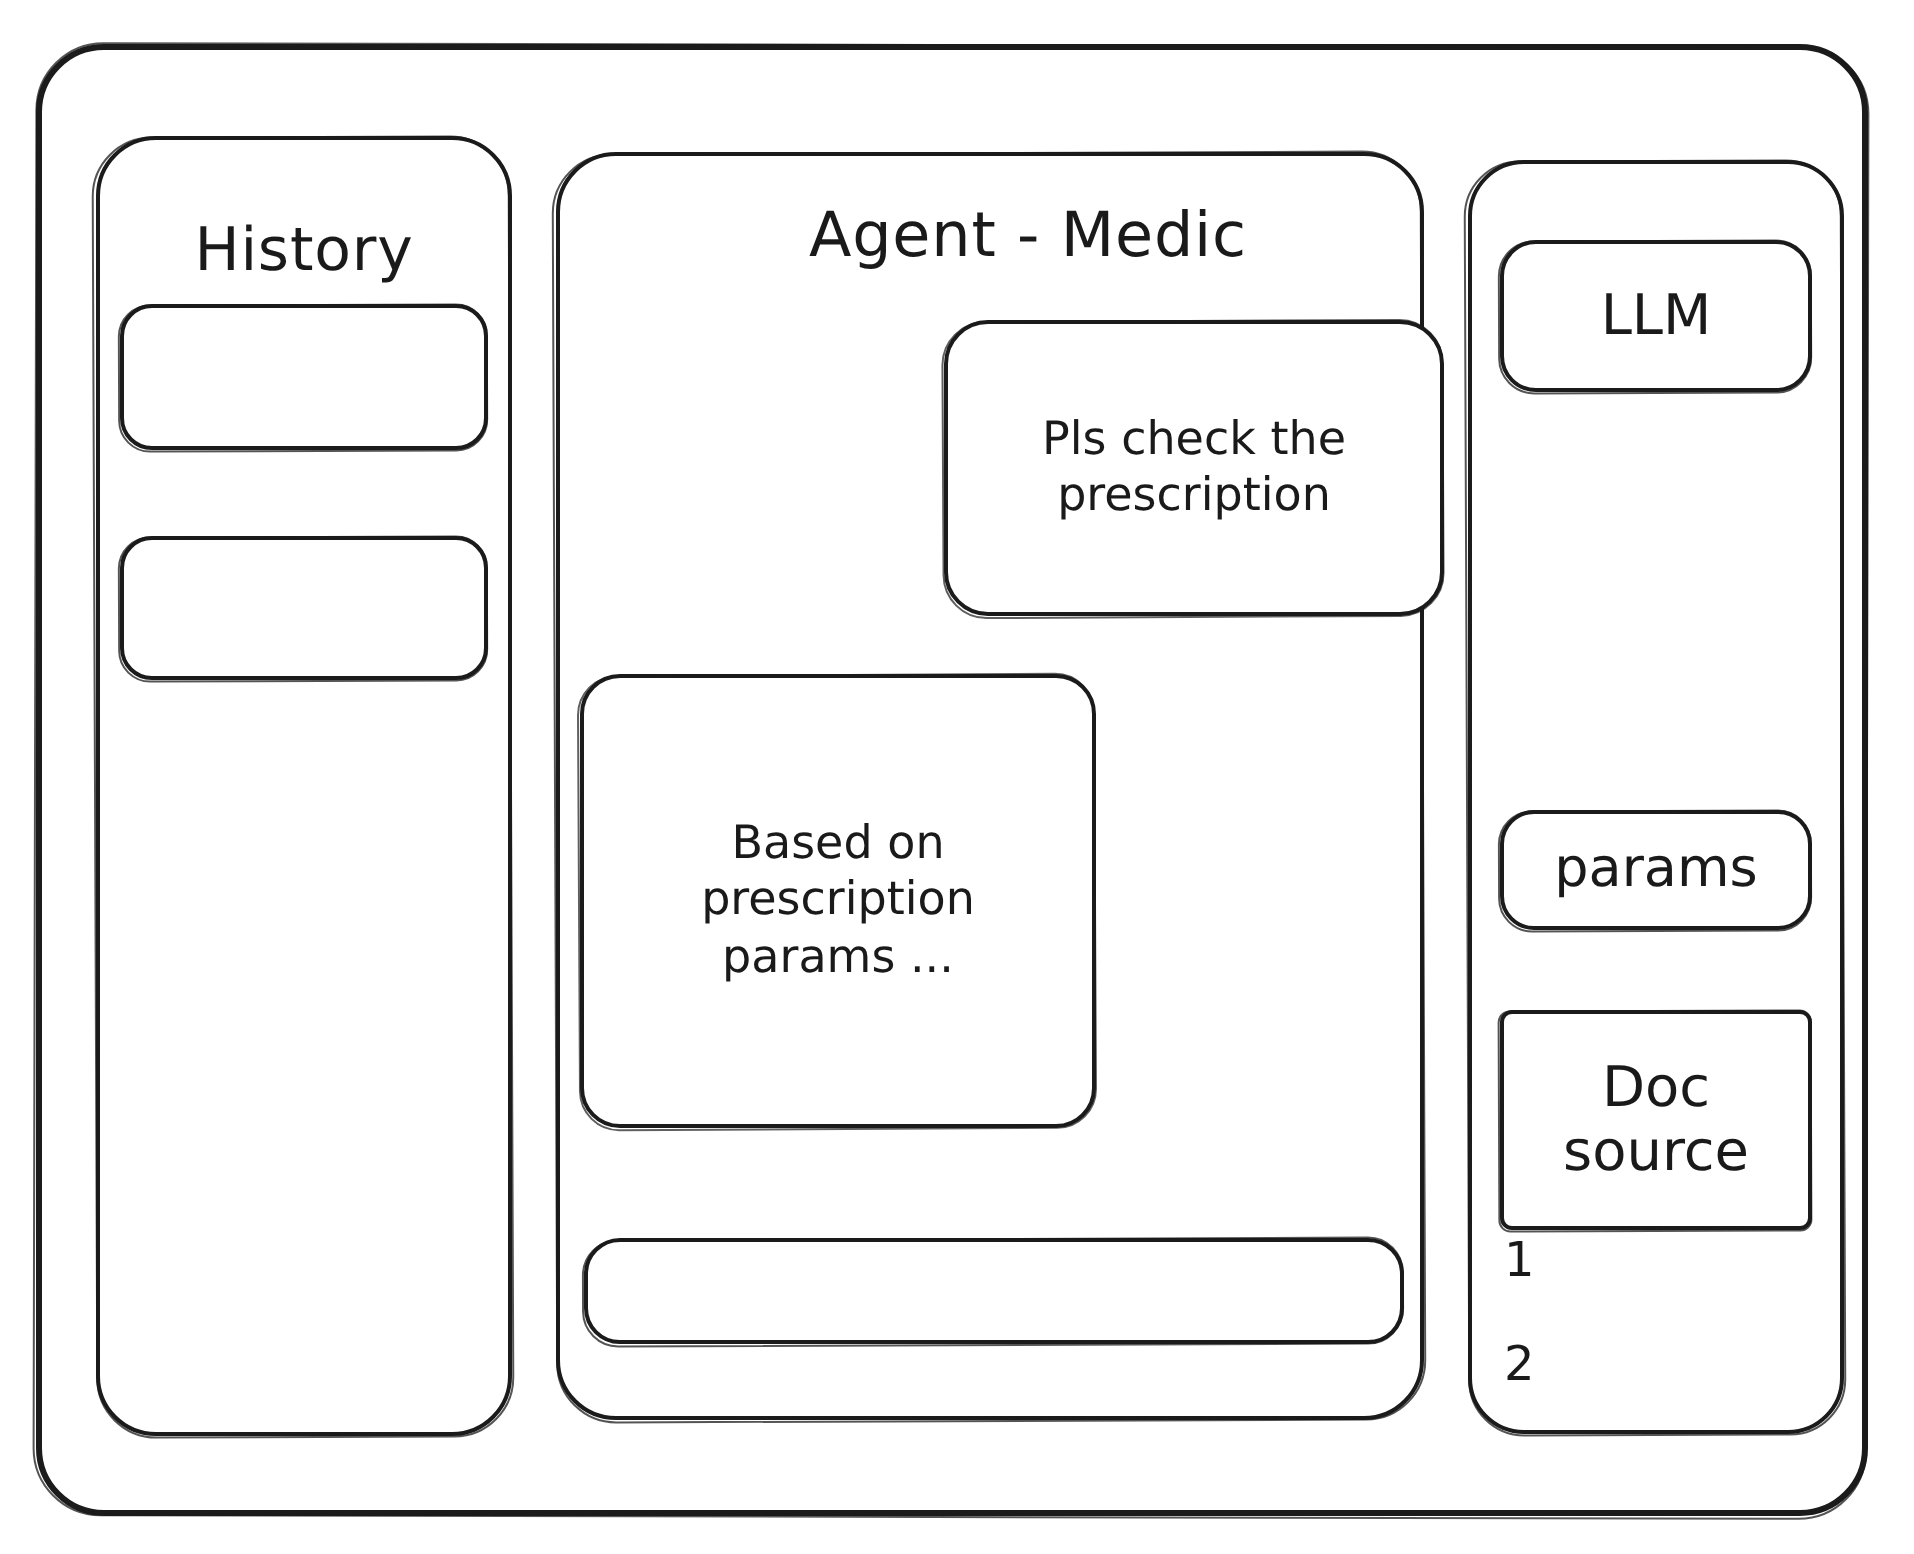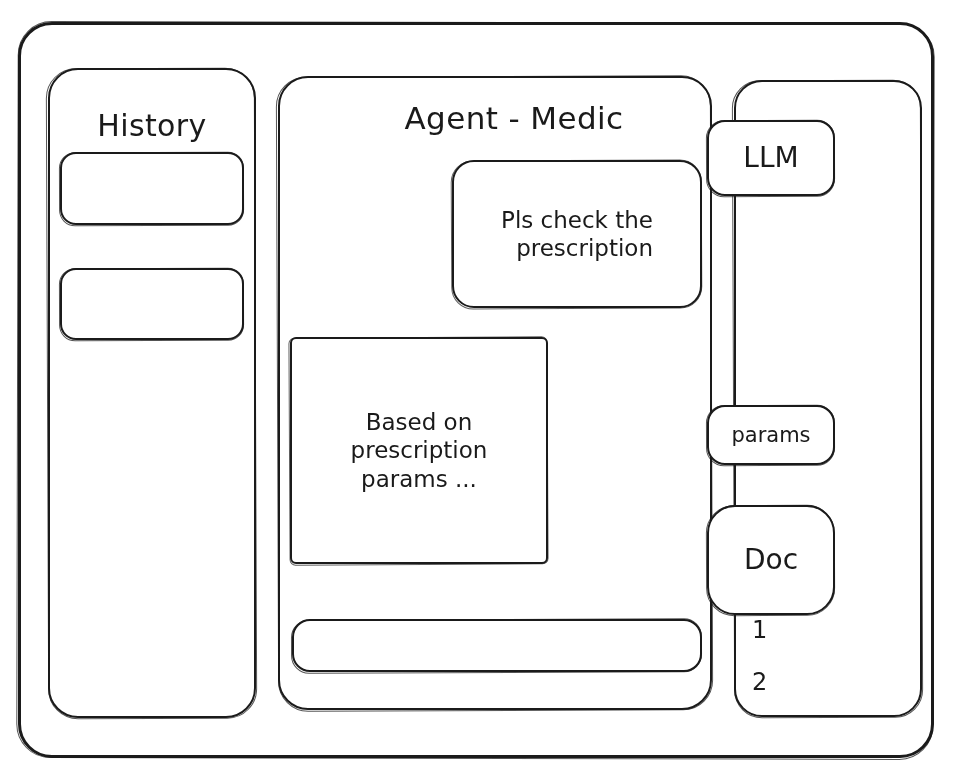--- a/index.html
+++ b/index.html
@@ -112,58 +112,58 @@
     position: absolute;
     left: -3px; top: -2px; right: -2px; bottom: -3px;
     border: 1.7px solid #1b1b1b;
     border-radius: inherit;
     opacity: .7;
     transform: rotate(-0.3deg);
     pointer-events: none;
   }
 
   #user-bubble {
-    left: 452px; top: 160px;
-    width: 250px; height: 148px; text-align: right;
+    left: 472px; top: 160px;
+    width: 250px; height: 148px;
   }
 
   #assistant-bubble {
     left: 290px; top: 337px;
     width: 258px; height: 227px;
-    border-radius: 6px;
+    border-radius: 20px;
   }
 
   #composer-input {
     left: 292px; top: 619px;
     width: 410px; height: 53px;
     border-radius: 18px;
   }
 
   
   #tools-panel {
     left: 734px; top: 80px;
     width: 188px; height: 637px;
     border-radius: 28px;
   }
 
   .tool-card {
-    left: 707px;
-    width: 128px;
+    left: 750px;
+    width: 156px;
     display: flex;
     align-items: center;
     justify-content: center;
     text-align: center;
     font-size: 28px;
     line-height: 1.16;
     border-radius: 18px;
   }
   #tool-llm       { top: 120px;  height: 76px; }
   #tool-ocr       { top: 233px;  height: 76px; }
-  #tool-params    { top: 405px;  height: 60px;  font-size: 21px; }
-  #tool-docsource { top: 505px;  height: 110px; border-radius: 28px; }
+  #tool-params    { top: 405px;  height: 60px;  font-size: 27px; border-radius: 17px; }
+  #tool-docsource { top: 505px;  height: 110px; border-radius: 6px; }
 
   .doc-marker {
     position: absolute;
     left: 752px;
     font-size: 24px;
     line-height: 1;
   }
   #doc-marker-1 { top: 618px; }
   #doc-marker-2 { top: 670px; }
 
@@ -208,20 +208,21 @@
   <div id="tools-panel" class="sketch r-lg"></div>
 
   <div id="tool-llm" class="sketch tool-card">LLM</div>
 
 
   <div id="tool-params" class="sketch tool-card">params</div>
 
   <div id="tool-docsource" class="sketch tool-card">
     <div>
       <span class="text-line">Doc</span>
+      <span class="text-line">source</span>
     </div>
   </div>
 
   <div id="doc-marker-1" class="doc-marker">1</div>
 
   <div id="doc-marker-2" class="doc-marker">2</div>
 
 </div>
 
 </body></html>

